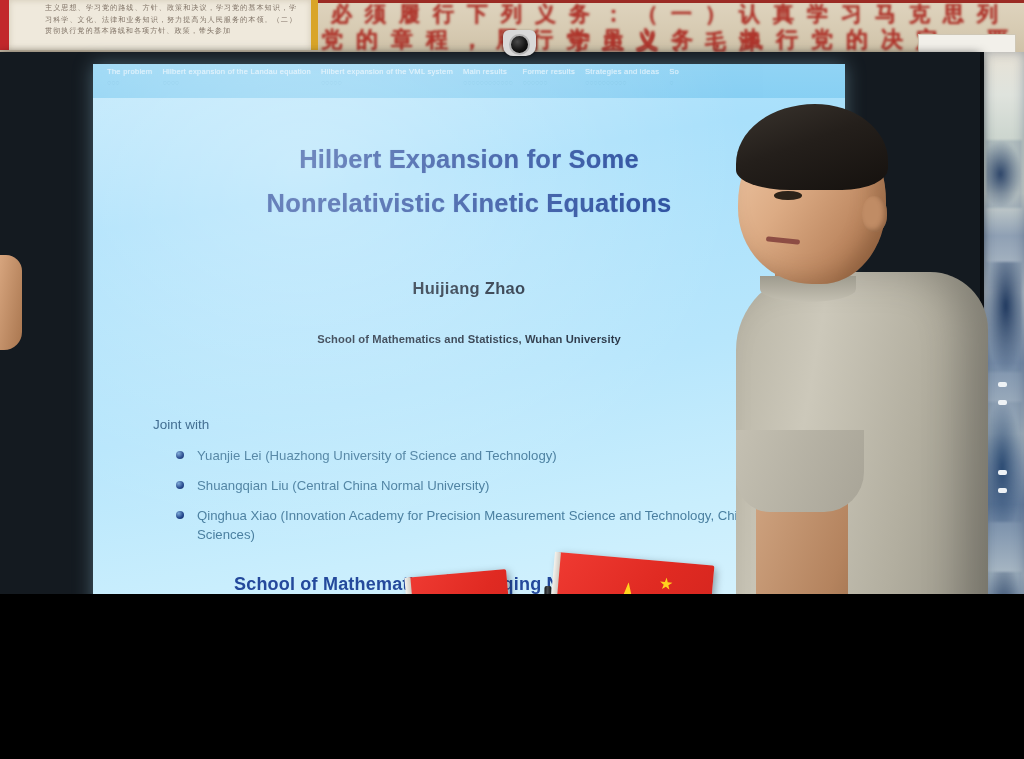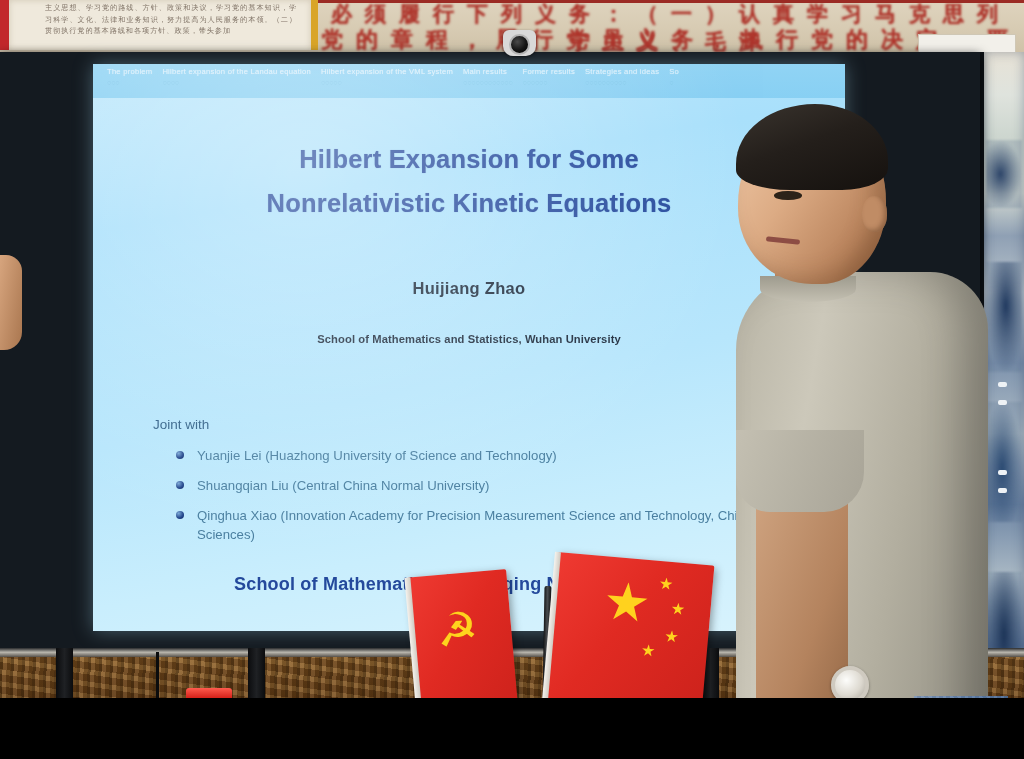--- a/index.html
+++ b/index.html
@@ -2,21 +2,21 @@
 <html><head>
 <meta charset="utf-8">
 <style>
   * { box-sizing: border-box; margin: 0; padding: 0; }
   html, body {
     width: 1024px; height: 759px;
     font-family: "Liberation Sans", sans-serif;
     background: #000; overflow: hidden;
   }
   #scene {
-    position: relative; width: 1024px; height: 698px; overflow: hidden;
+    position: relative; width: 1024px; height: 594px; overflow: hidden;
     background: #0d1116;
   }
 
   
   .wall-banner {
     position: absolute; top: 0; left: 0; width: 1024px; height: 52px;
     background: #c9bda8;
     overflow: hidden;
   }
   .poster-left {

